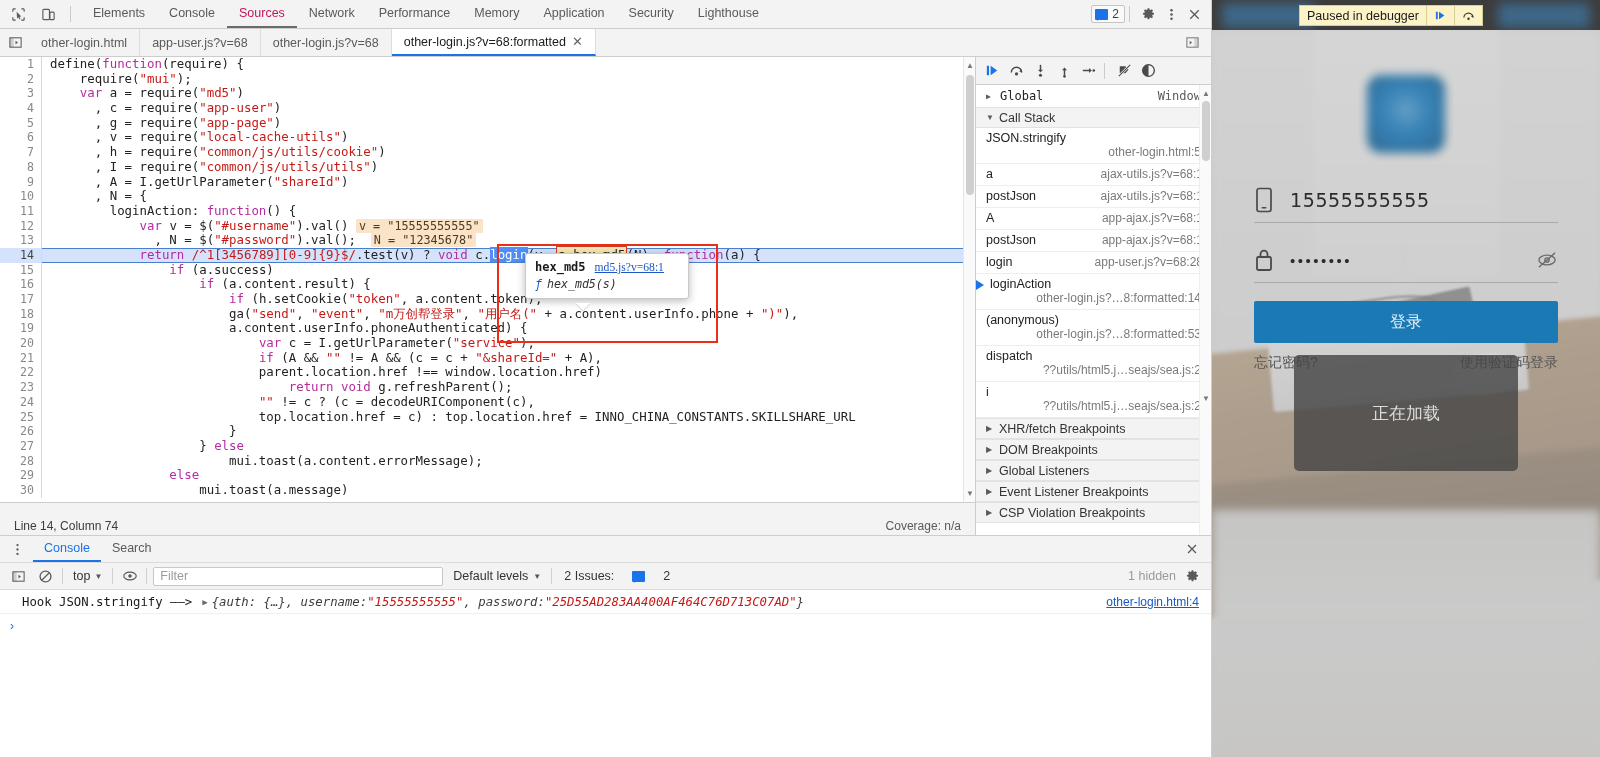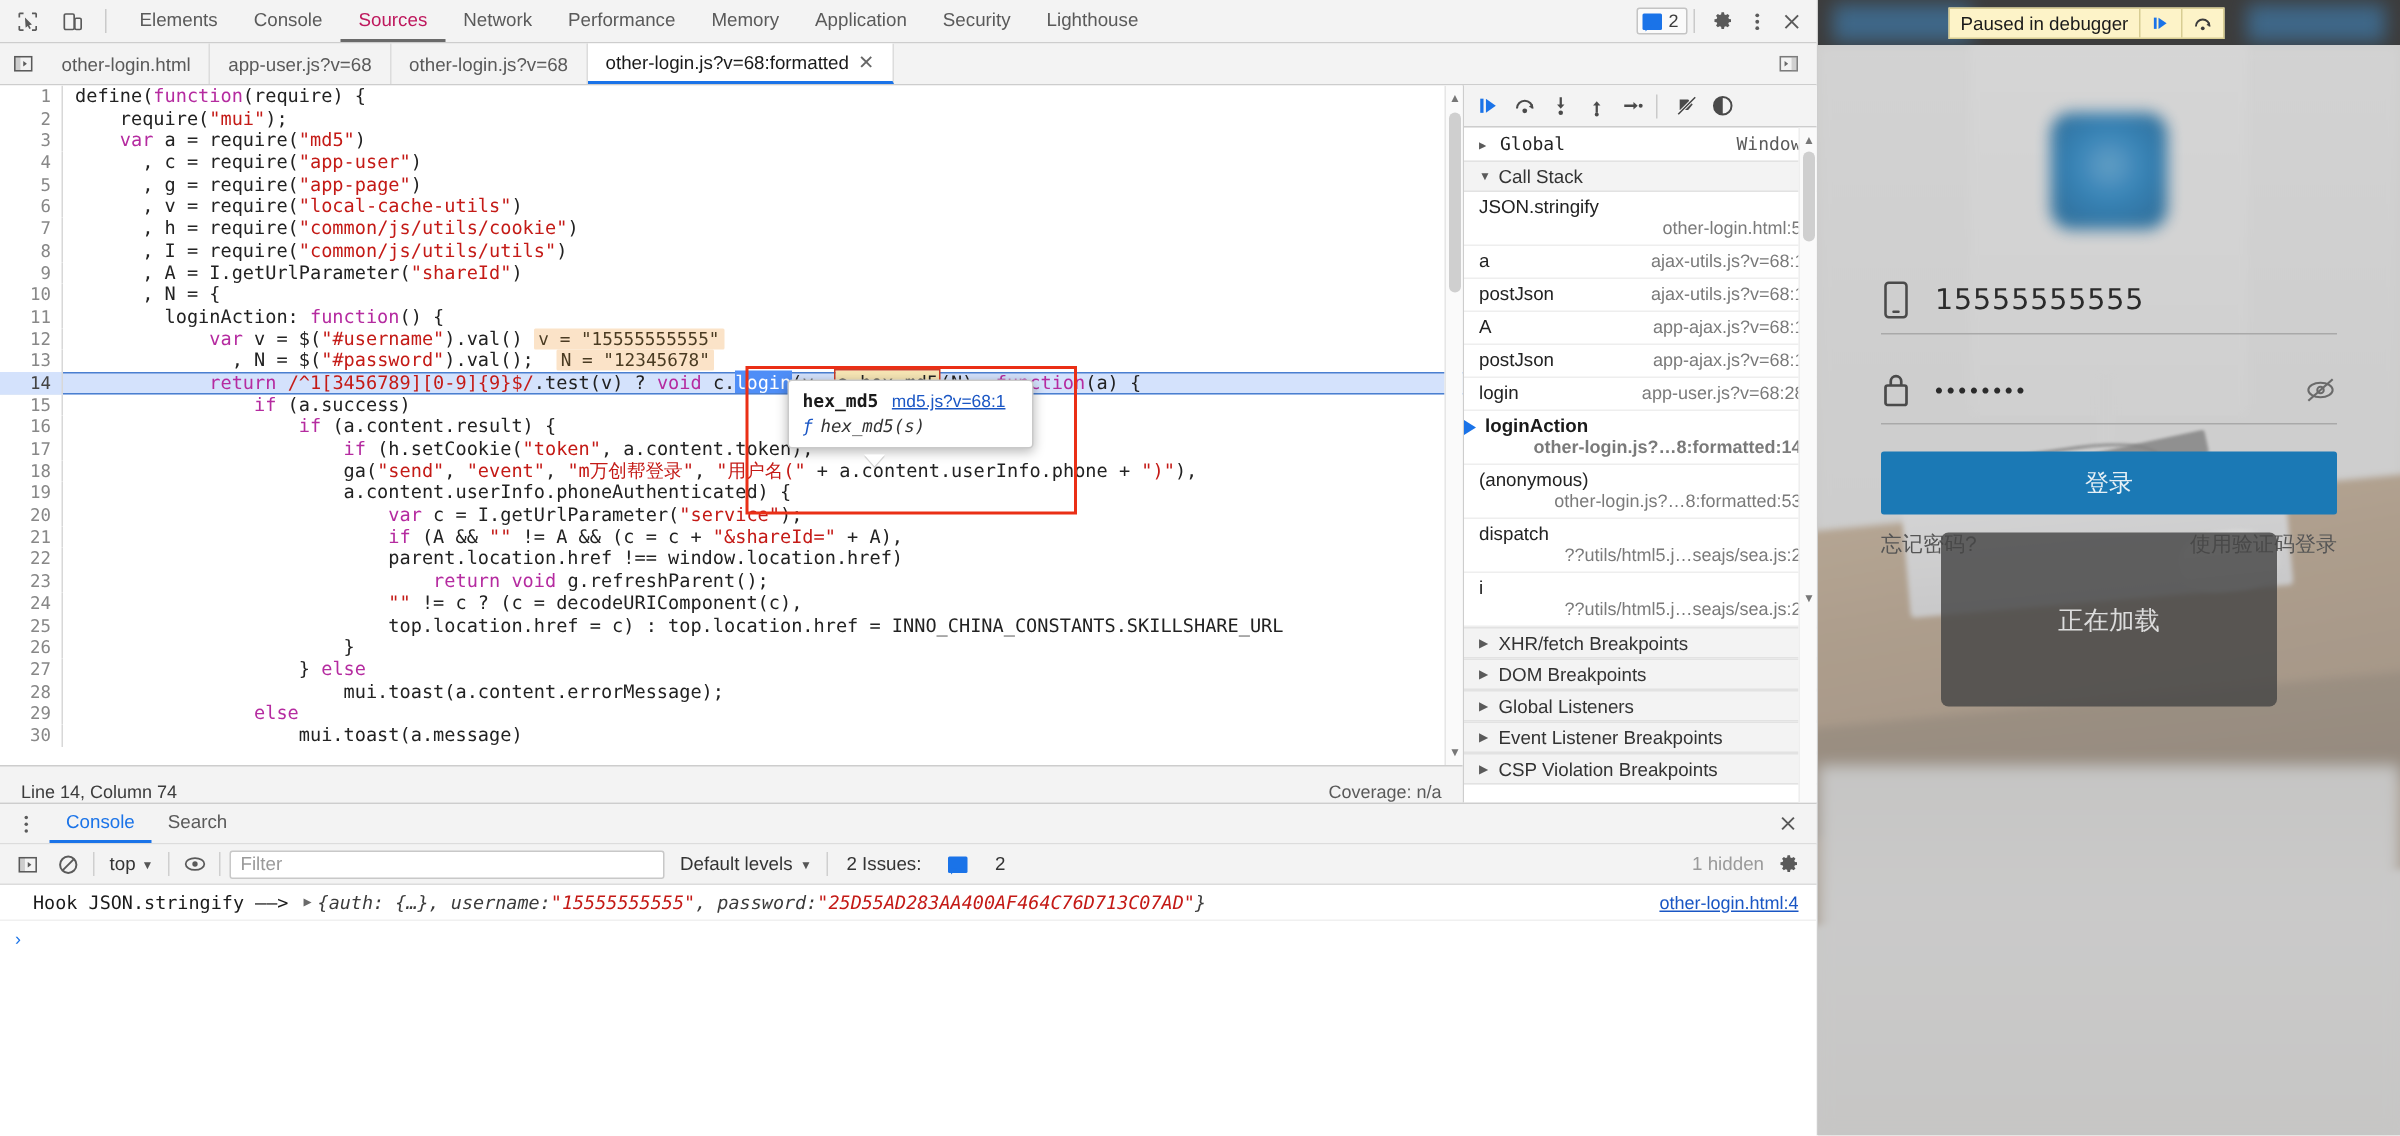--- a/index.html
+++ b/index.html
@@ -106,42 +106,42 @@
     position: absolute; left: 497px; top: 187px; width: 221px; height: 99px;
     border: 2.5px solid #ea2f16; background: transparent; pointer-events:none;
   }
   .tip-pop {
     position: absolute; left: 525px; top: 196px; width: 164px;
     background: #fff; border: 1px solid #c9c9c9; border-radius: 3px;
     box-shadow: 0 2px 8px rgba(0,0,0,.28); padding: 6px 9px 7px 9px;
   }
   .tip-row1 { display:flex; align-items:baseline; gap: 9px; }
   .tip-name { font-family:"DejaVu Sans Mono", monospace; font-size:12px; font-weight:bold; color:#1a1a1a; }
-  .tip-link { font-family:Liberation Sans, sans-serif; font-size:11.6px; color:#1a56c4; text-decoration: underline; cursor:pointer; }
+  .tip-link { font-family:Liberation Serif, serif; font-size:11.6px; color:#1a56c4; text-decoration: underline; cursor:pointer; }
   .tip-row2 { margin-top: 3px; font-family:"DejaVu Sans Mono", monospace; font-size:11.6px; color:#333; font-style: italic; }
   .tip-f { color:#1a56c4; font-style: italic; margin-right:5px; }
   .tip-arrow {
     position:absolute; left: 576px; top: 246px; width: 0; height: 0;
     border-left: 7px solid transparent; border-right: 7px solid transparent;
     border-top: 8px solid #fff; filter: drop-shadow(0 1px 0 #c9c9c9);
   }
 
   
   .ed-scroll {
     position: absolute; right: 0; top: 0; width: 12px; height: 100%;
     background: #fafafa; border-left: 1px solid #e6e6e6;
   }
   .ed-scroll .thumb { position:absolute; top: 18px; left:2px; width:8px; height:120px; background:#cfcfcf; border-radius:4px; }
   .sb-arrow { position:absolute; left:0; width:12px; height:13px; display:flex; align-items:center; justify-content:center; color:#777; font-size:8px; }
 
   
   .ed-status {
-    flex: 0 0 25px; height:25px; display:flex; align-items:flex-end;
+    flex: 0 0 25px; height:25px; display:flex; align-items:flex-start;
     background: #f3f3f3; border-top: 1px solid #cdcdcd;
-    padding: 0 14px; font-size: 12px; color: #3c3c3c; gap: 20px;
+    padding: 16px 14px; font-size: 12px; color: #3c3c3c; gap: 20px;
   }
   .ed-status .right { margin-left:auto; color:#5a5a5a; }
 
   
   .dbg-side { width: 235px; display:flex; flex-direction:column; background:#fff; min-width:0; }
   .dbg-toolbar {
     flex:0 0 28px; height:28px; display:flex; align-items:center;
     background:#f3f3f3; border-bottom:1px solid #cdcdcd; padding-left: 6px; gap: 3px;
   }
   .dbg-panes { flex:1 1 auto; overflow:hidden; position:relative; }
@@ -163,21 +163,21 @@
   .cs-row.one-line { flex-direction:row; align-items:center; }
   .cs-name { font-size:12.5px; color:#222; }
   .cs-loc { font-size:12px; color:#7a7a7a; }
   .cs-row.one-line .cs-loc { margin-left:auto; }
   .cs-row.two-line .cs-loc { align-self:flex-end; padding-right:2px; }
   .cs-row.active .cs-name { color:#1a1a1a; }
   .cs-marker {
     position:absolute; left: 0px; top: 6px; width:0; height:0;
     border-left: 8px solid #1a73e8; border-top: 5px solid transparent; border-bottom: 5px solid transparent;
   }
-  .cs-row.active { padding-left: 14px; font-weight: bold; }
+  .cs-row.active { padding-left: 14px; }
   .dbg-scroll { position:absolute; right:0; top:0; width:12px; height:100%; background:#fafafa; border-left:1px solid #eee; }
   .dbg-scroll .thumb { position:absolute; top:16px; left:2px; width:8px; height:60px; background:#cfcfcf; border-radius:4px; }
 
   
   .drawer { flex: 0 0 auto; display:flex; flex-direction:column; border-top:1px solid #cdcdcd; height: 222px; }
   .drawer-tabs {
     height:27px; flex:0 0 27px; display:flex; align-items:stretch;
     background:#f3f3f3; border-bottom:1px solid #dcdcdc;
   }
   .kebab { display:flex; align-items:center; padding:0 9px 0 11px; cursor:pointer; }

